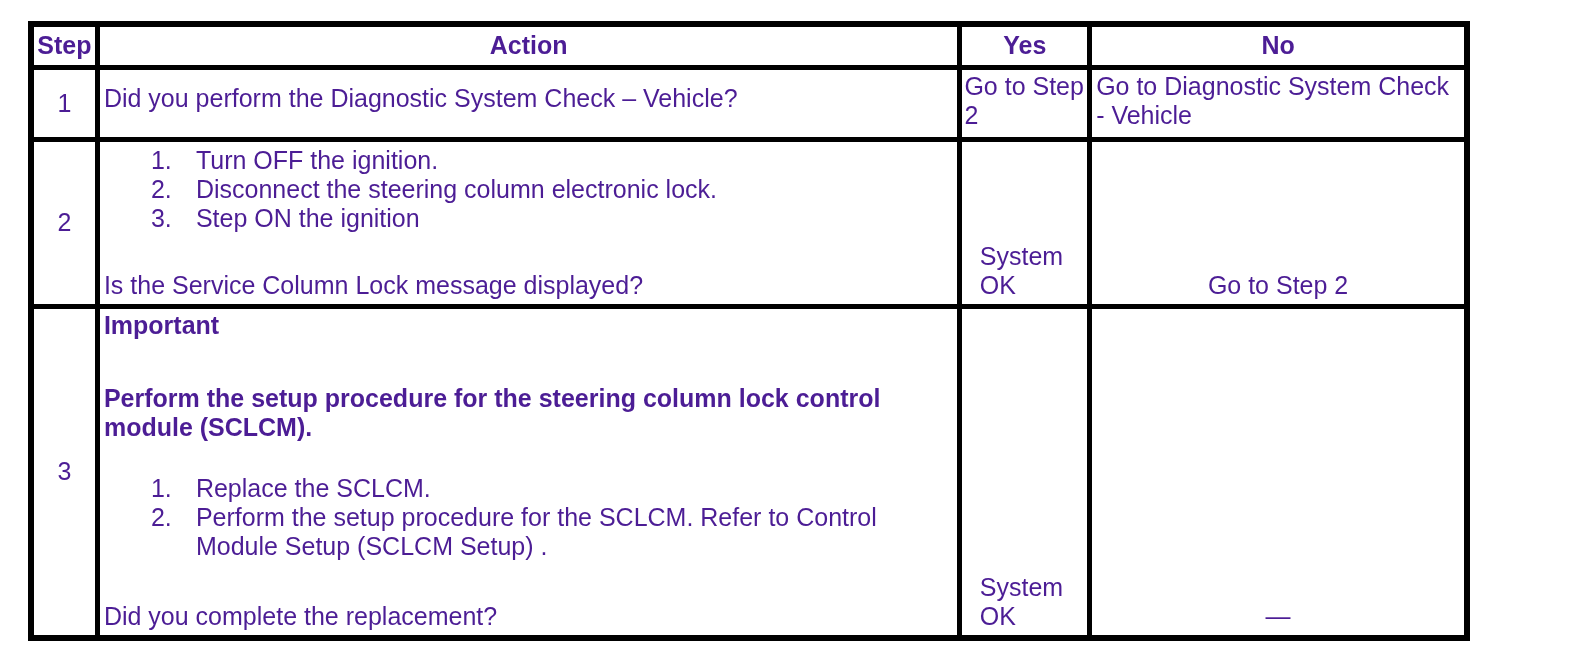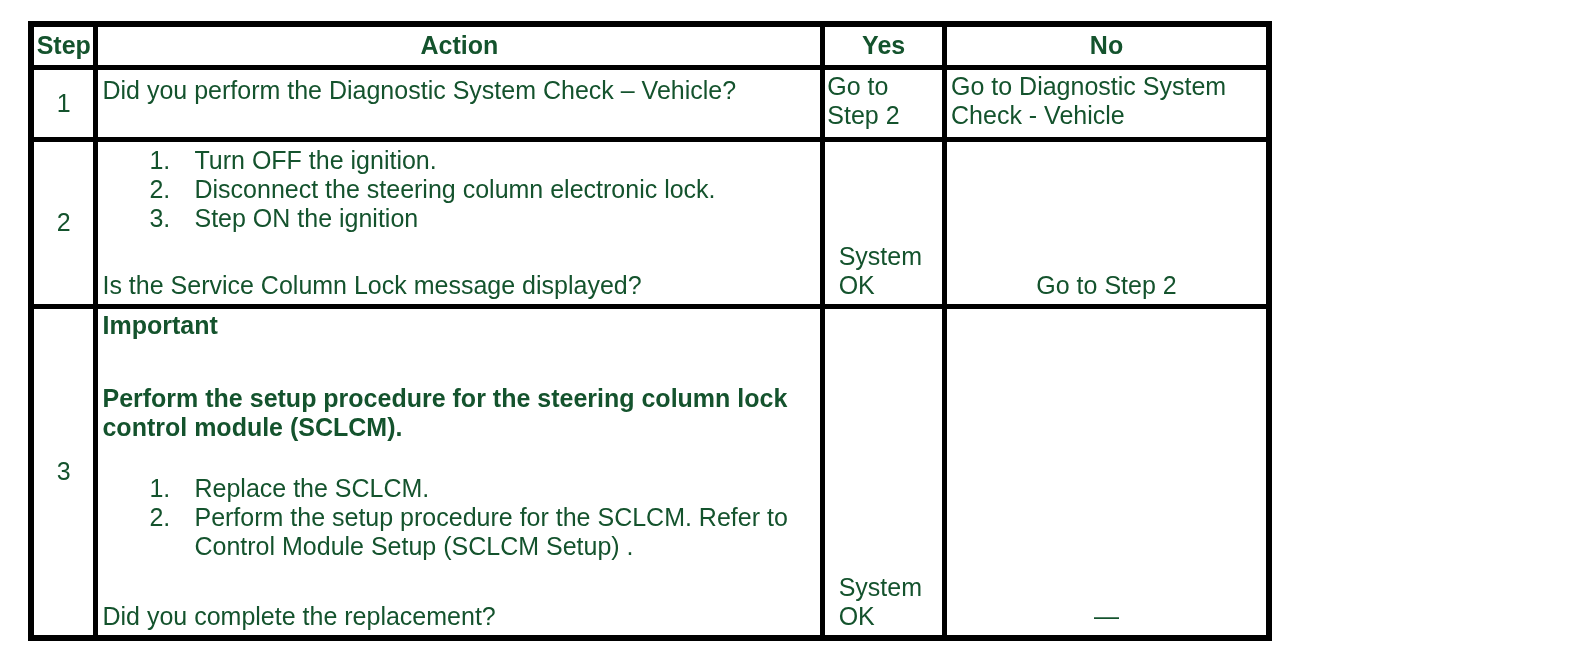--- a/index.html
+++ b/index.html
@@ -2,25 +2,25 @@
 <html><head>
 <meta charset="utf-8">
 <style>
   html, body {
     margin: 0;
     padding: 0;
     background: #ffffff;
   }
   .page {
     position: relative;
-    width: 1272px;
+    width: 1470px;
     height: 654px;
     background: #ffffff;
     font-family: "Liberation Sans", "DejaVu Sans", sans-serif;
-    color: #14532d;
+    color: #4c1d95;
   }
   table.diag {
     position: absolute;
     left: 28px;
     top: 21px;
     border-collapse: collapse;
     table-layout: fixed;
     border: 6px solid #000;
   }
   table.diag th, table.diag td {
@@ -107,21 +107,21 @@
         <th>Action</th>
         <th>Yes</th>
         <th>No</th>
       </tr>
     </thead>
     <tbody>
 
       <tr style="height:72px">
         <td class="step-cell">1</td>
         <td>
-          <div class="question" style="margin-top:4px">Did you perform the Diagnostic System Check – Vehicle?</div>
+          <div class="question" style="margin-top:12px">Did you perform the Diagnostic System Check – Vehicle?</div>
         </td>
         <td class="yes-cell top-center">
           <div>Go to Step 2</div>
         </td>
         <td class="no-cell top-left">
           <div>Go to Diagnostic System Check - Vehicle</div>
         </td>
       </tr>
 
       <tr style="height:167px">

